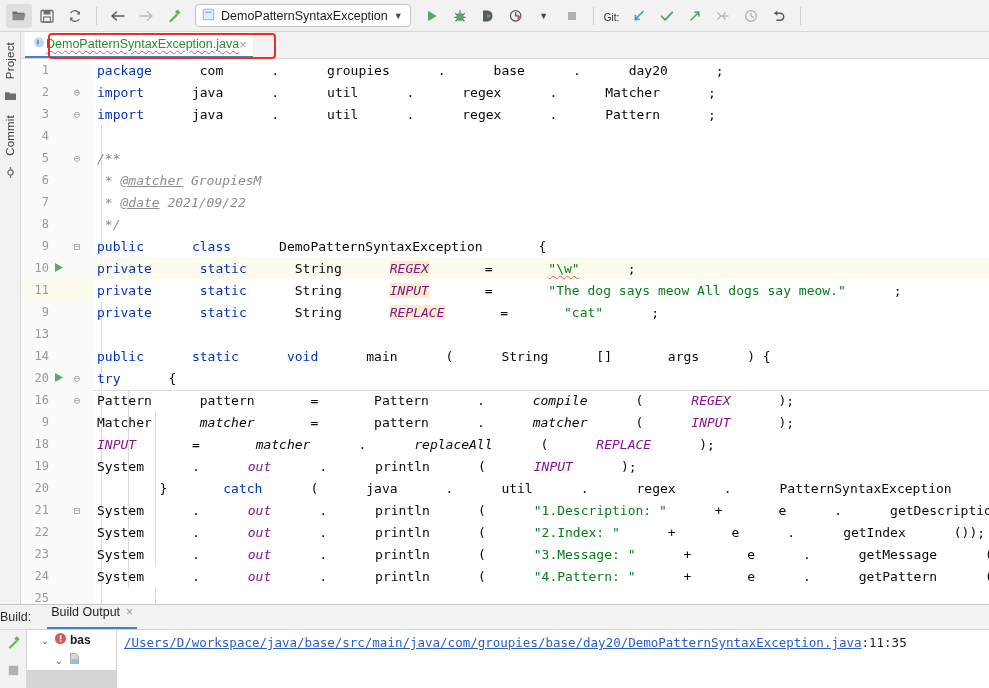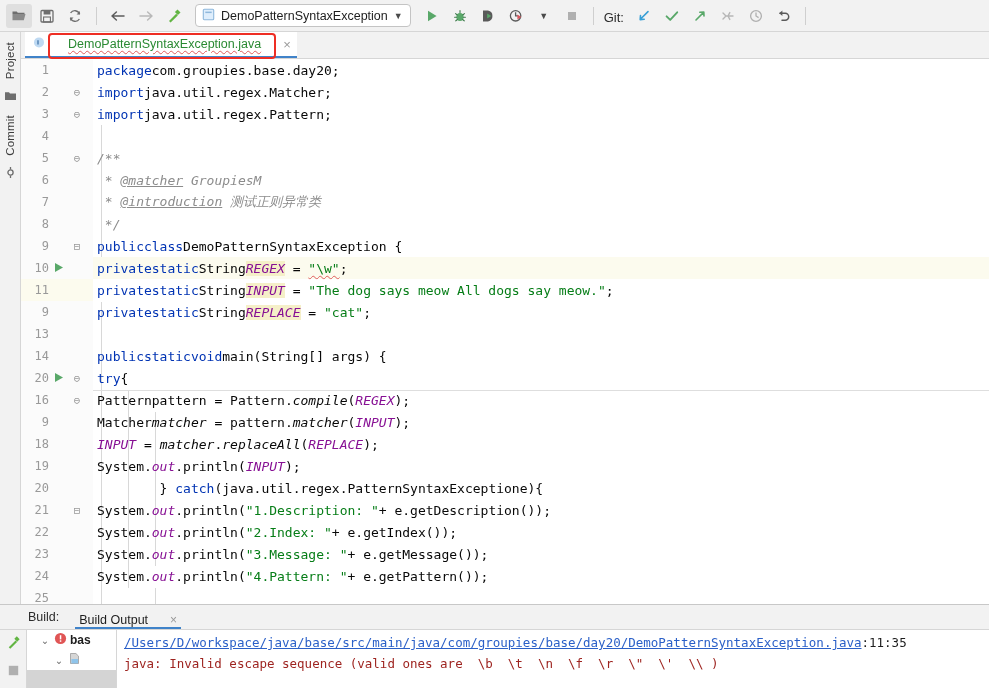--- a/index.html
+++ b/index.html
@@ -35,21 +35,21 @@
     border: 1px solid #c4c4c4;
     border-radius: 4px;
     display: flex; align-items: center;
     padding: 0 7px 0 6px;
     gap: 6px;
     margin: 0 6px;
   }
   .runconfig .rc-label {
     font-size: 12.5px; color: #1d1d1d; white-space: nowrap;
   }
-  .git-label { font-size: 13px; color: #2b2b2b; margin: 4px 5px 0 2px; }
+  .git-label { font-size: 10px; color: #2b2b2b; margin: 4px 5px 0 2px; }
 
   
   .body-wrap { flex: 1; display: flex; min-height: 0; }
 
   
   .leftbar {
     width: 21px; min-width: 21px;
     background: #f2f2f2;
     border-right: 1px solid #d6d6d6;
     display: flex; flex-direction: column; align-items: center;
@@ -75,21 +75,21 @@
     border-bottom: 1px solid #d6d6d6;
     display: flex; align-items: flex-end;
     position: relative;
   }
   .etab {
     height: 26px;
     background: #ffffff;
     border-bottom: 2px solid #4083c9;
     display: flex; align-items: center;
     padding: 0 6px 0 8px;
-    gap: 22px;
+    gap: 0;
     margin-left: 4px;
   }
   .etab-name {
     font-size: 12.5px;
     color: #2a8a33;
     white-space: nowrap;
     text-decoration: underline wavy #e05c5c;
     text-underline-offset: 2px;
     text-decoration-thickness: 1px;
   }
@@ -134,21 +134,21 @@
     font-family: "DejaVu Sans Mono", monospace;
     font-size: 12px; color: #999999;
     padding-right: 2px;
   }
   .run-mark { width: 16px; text-align: center; }
   .fold-mark {
     width: 20px; text-align: center;
     color: #9a9a9a; font-size: 11px;
     font-family: "DejaVu Sans Mono", monospace;
   }
-  .code-col .row { padding-left: 4px; color: #080808; }
+  .code-col .row { padding-left: 4px; color: #080808; gap: 48px; }
 
   
   .vguide {
     position: absolute; top: 0; bottom: 0;
     width: 1px; background: #d8d8d8;
   }
   .methodsep {
     position: absolute; left: 0; right: 0;
     height: 1px; background: #dedede;
   }
@@ -168,29 +168,28 @@
   
   .buildpanel {
     height: 84px; min-height: 84px;
     background: #f2f2f2;
     border-top: 1px solid #c8c8c8;
     display: flex; flex-direction: column;
   }
   .build-tabs {
     height: 25px; min-height: 25px;
     display: flex; align-items: center;
-    padding-left: 28px;
     gap: 16px;
     border-bottom: 1px solid #d6d6d6;
     background: #f2f2f2;
   }
   .build-title { font-size: 12.5px; color: #2b2b2b; }
   .build-tab {
     font-size: 12.5px; color: #1d1d1d;
-    height: 24px; display: flex; align-items: flex-end; gap: 22px;
+    height: 24px; display: flex; align-items: flex-start; gap: 6px;
     border-bottom: 2px solid #4083c9;
     padding: 0 4px;
   }
   .build-body { flex: 1; display: flex; min-height: 0; background: #ffffff; }
   .build-side {
     width: 27px; min-width: 27px;
     background: #f2f2f2;
     border-right: 1px solid #d6d6d6;
     display: flex; flex-direction: column; align-items: center;
     padding-top: 4px; gap: 8px;
@@ -412,21 +411,21 @@
           <div class="vguide" style="left:35px; top:331px; height:198px;"></div>
           <div class="vguide" style="left:62px; top:353px; height:154px;"></div>
           <div class="vguide" style="left:62px; top:529px; height:70px;"></div>
           <div class="methodsep" style="top:331px;"></div>
         <div class="row" style="position: relative;"><span class="kw">package</span> <span class="cn">com</span>.<span class="cn">groupies</span>.<span class="cn">base</span>.<span class="cn">day20</span>;</div>
             <div class="row" style="position: relative;"><span class="kw">import</span> <span class="cn">java</span>.<span class="cn">util</span>.<span class="cn">regex</span>.<span class="cn">Matcher</span>;</div>
             <div class="row" style="position: relative;"><span class="kw">import</span> <span class="cn">java</span>.<span class="cn">util</span>.<span class="cn">regex</span>.<span class="cn">Pattern</span>;</div>
             <div class="row" style="position: relative;"></div>
             <div class="row" style="position: relative;"><span class="cm">/**</span></div>
             <div class="row" style="position: relative;"><span class="cm"> * <span class="tag">@matcher</span> GroupiesM</span></div>
-            <div class="row" style="position: relative;"><span class="cm"> * <span class="tag">@introduction</span> 测试正则异常类</span></div>
+            <div class="row" style="position: relative;"><span class="cm"> * <span class="tag">@date</span> 2021/09/22</span></div>
             <div class="row" style="position: relative;"><span class="cm"> */</span></div>
             <div class="row" style="position: relative;"><span class="kw">public</span> <span class="kw">class</span> <span class="cn">DemoPatternSyntaxException</span> {</div>
             <div class="row hl" style="position: relative;"><span class="kw">private</span> <span class="kw">static</span> <span class="cn">String</span> <span class="fldhl">REGEX</span> = <span class="badstr">"\w"</span>;</div>
             <div class="row" style="position: relative;"><span class="kw">private</span> <span class="kw">static</span> <span class="cn">String</span> <span class="fldhl">INPUT</span> = <span class="str">"The dog says meow All dogs say meow."</span>;</div>
             <div class="row" style="position: relative;"><span class="kw">private</span> <span class="kw">static</span> <span class="cn">String</span> <span class="fldhl">REPLACE</span> = <span class="str">"cat"</span>;</div>
             <div class="row" style="position: relative;"></div>
             <div class="row" style="position: relative;">    <span class="kw">public</span> <span class="kw">static</span> <span class="kw">void</span> <span class="cn">main</span>(<span class="cn">String</span>[] <span class="cn">args</span>) {</div>
             <div class="row" style="position: relative;">        <span class="kw">try</span>{</div>
             <div class="row" style="position: relative;">            <span class="cn">Pattern</span> <span class="cn">pattern</span> = <span class="cn">Pattern</span>.<span class="mth">compile</span>(<span class="fld">REGEX</span>);</div>
             <div class="row" style="position: relative;">            <span class="cn">Matcher</span> <span class="mth">matcher</span> = <span class="cn">pattern</span>.<span class="mth">matcher</span>(<span class="fld">INPUT</span>);</div>
@@ -483,17 +482,16 @@
                 <path d="M2.5 1.5h5.4l2.6 2.6v7.4H2.5z" fill="#d6d6d6" stroke="#9a9a9a" stroke-width=".8"></path>
                 <rect x="3.4" y="7" width="6.6" height="4.4" fill="#8fc4ea"></rect>
               </svg>
           </span>
           <span class="tree-label"></span>
         </div>
         <div class="tree-row sel"></div>
       </div>
       <div class="build-out">
         <div class="out-line"><span class="out-link">/Users/D/workspace/java/base/src/main/java/com/groupies/base/day20/DemoPatternSyntaxException.java</span><span class="out-pos">:11:35</span></div>
-        <div class="out-line out-err">java: Invalid escape sequence (valid ones are  \b  \t  \n  \f  \r  \"  \'  \\ )</div>
       </div>
     </div>
   </div>
 </div>
 
 </body></html>

